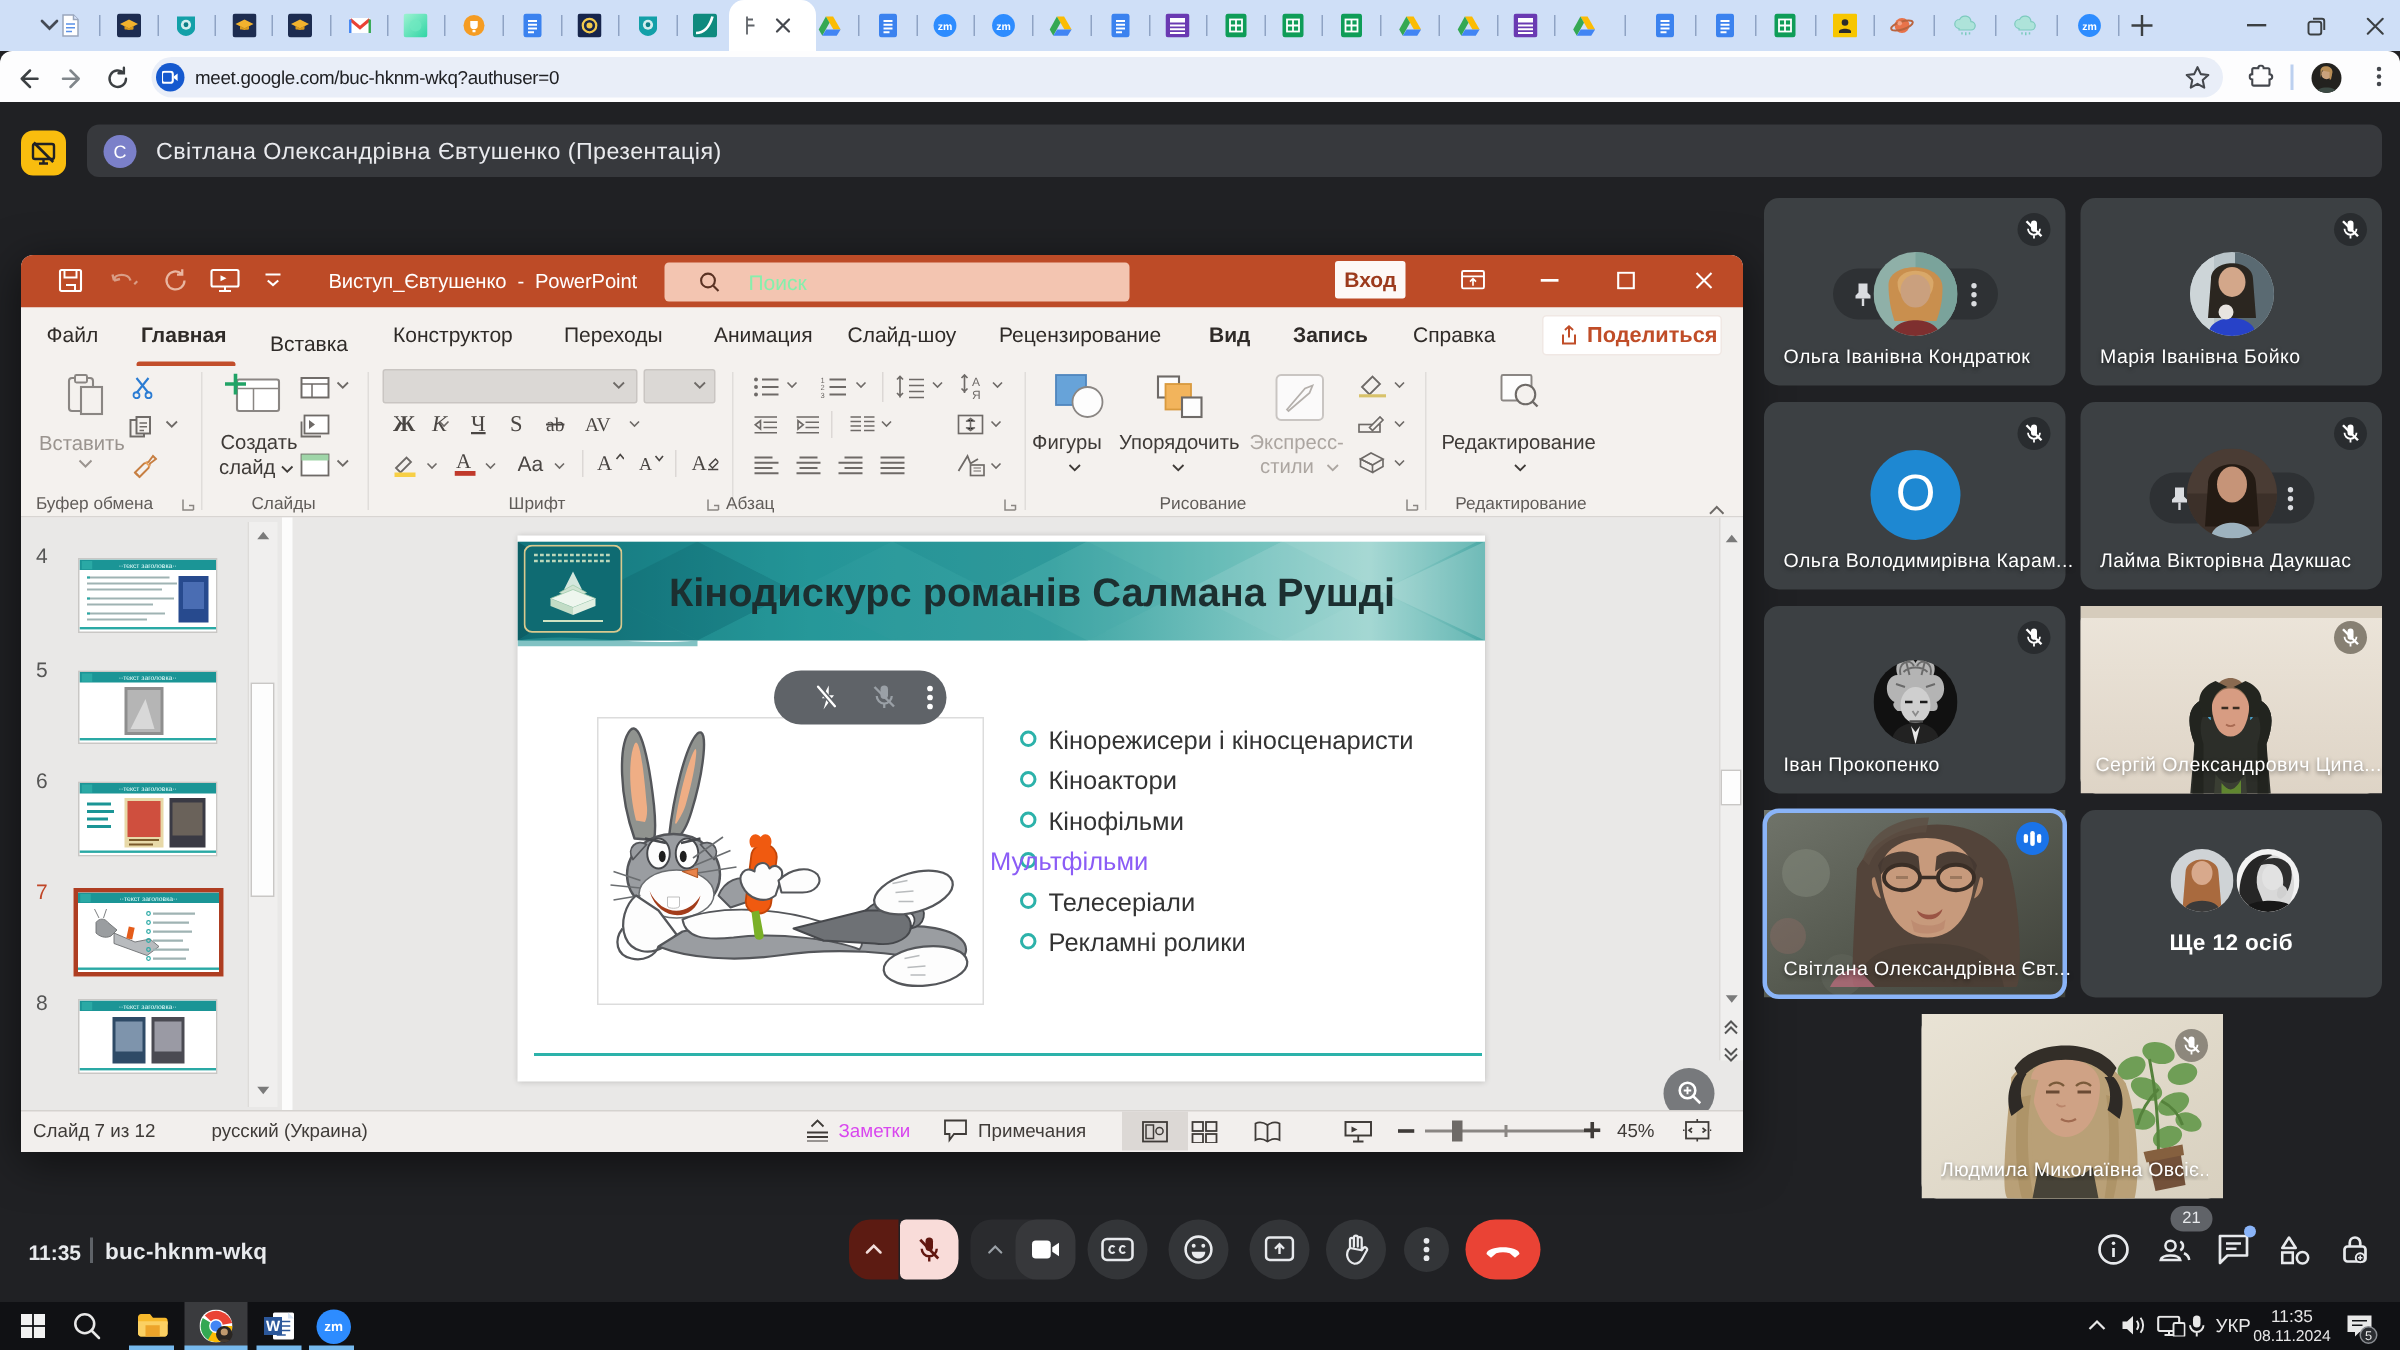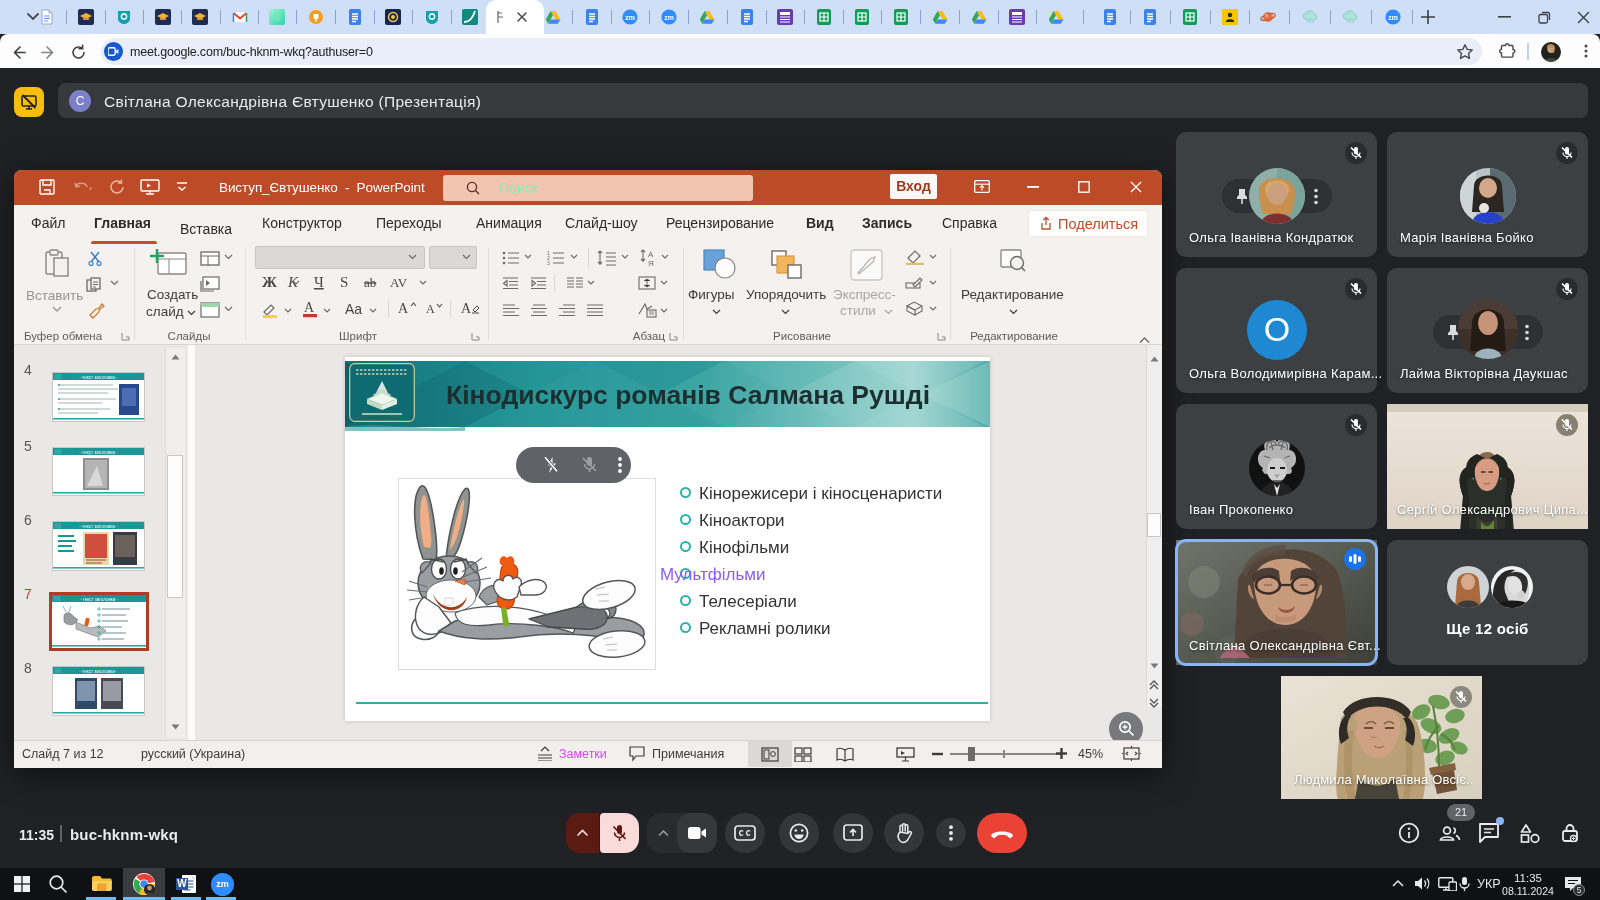--- a/index.html
+++ b/index.html
@@ -397,31 +397,31 @@
 <div class="a" style="left:666px;top:215px;font-size:14px;color:#2f2b28;white-space:nowrap;font-weight:normal">Рецензирование</div>
 <div class="a" style="left:806px;top:215px;font-size:14px;color:#2f2b28;white-space:nowrap;font-weight:bold">Вид</div>
 <div class="a" style="left:862px;top:215px;font-size:14px;color:#2f2b28;white-space:nowrap;font-weight:bold">Запись</div>
 <div class="a" style="left:942px;top:215px;font-size:14px;color:#2f2b28;white-space:nowrap;font-weight:normal">Справка</div>
 <div class="a" style="left:91px;top:241px;width:66px;height:3.5px;background:#c24e2b;border-radius:2px"></div>
 <div class="a" style="left:1028px;top:210px;width:120px;height:27px;background:#fff;border-radius:3px;border:1px solid #f0e8e4"></div>
 <svg class="a" style="left:1038px;top:216px;" width="15" height="15" viewBox="0 0 15 15">
     <path d="M4 7v6h8V7" fill="none" stroke="#c04d28" stroke-width="1.3"></path>
     <path d="M8 9V2M5.3 4 8 1.5 10.7 4" stroke="#c04d28" stroke-width="1.3" fill="none"></path>
   </svg>
-<div class="a" style="left:1058px;top:216px;font-size:14.5px;color:#c04d28;font-weight:normal">Поделиться</div>
+<div class="a" style="left:1058px;top:216px;font-size:14.5px;color:#c04d28;font-weight:bold">Поделиться</div>
 <div class="a" style="left:14px;top:244px;width:1148px;height:101px;background:#f4f1ee;border-bottom:1px solid #d8d5d2"></div>
 <div class="a" style="left:134px;top:248px;width:1px;height:92px;background:#e0ddda"></div>
 <div class="a" style="left:245px;top:248px;width:1px;height:92px;background:#e0ddda"></div>
 <div class="a" style="left:488px;top:248px;width:1px;height:92px;background:#e0ddda"></div>
 <div class="a" style="left:683px;top:248px;width:1px;height:92px;background:#e0ddda"></div>
 <div class="a" style="left:950px;top:248px;width:1px;height:92px;background:#e0ddda"></div>
 <div class="a" style="left:-7px;top:330px;width:140px;text-align:center;font-size:11.5px;color:#605c59">Буфер обмена</div>
 <div class="a" style="left:119px;top:330px;width:140px;text-align:center;font-size:11.5px;color:#605c59">Слайды</div>
 <div class="a" style="left:288px;top:330px;width:140px;text-align:center;font-size:11.5px;color:#605c59">Шрифт</div>
-<div class="a" style="left:525px;top:330px;width:140px;text-align:right;font-size:11.5px;color:#605c59">Абзац</div>
+<div class="a" style="left:484px;top:330px;width:140px;text-align:left;font-size:11.5px;color:#605c59">Абзац</div>
 <div class="a" style="left:732px;top:330px;width:140px;text-align:center;font-size:11.5px;color:#605c59">Рисование</div>
 <div class="a" style="left:944px;top:330px;width:140px;text-align:center;font-size:11.5px;color:#605c59">Редактирование</div>
 <svg class="a" style="left:121px;top:332px;" width="9" height="9" viewBox="0 0 9 9">
     <path d="M1 1v7h7M5 5h3v3" stroke="#8a8683" stroke-width="1" fill="none"></path>
   </svg>
 <svg class="a" style="left:471px;top:332px;" width="9" height="9" viewBox="0 0 9 9">
     <path d="M1 1v7h7M5 5h3v3" stroke="#8a8683" stroke-width="1" fill="none"></path>
   </svg>
 <svg class="a" style="left:669px;top:332px;" width="9" height="9" viewBox="0 0 9 9">
     <path d="M1 1v7h7M5 5h3v3" stroke="#8a8683" stroke-width="1" fill="none"></path>

